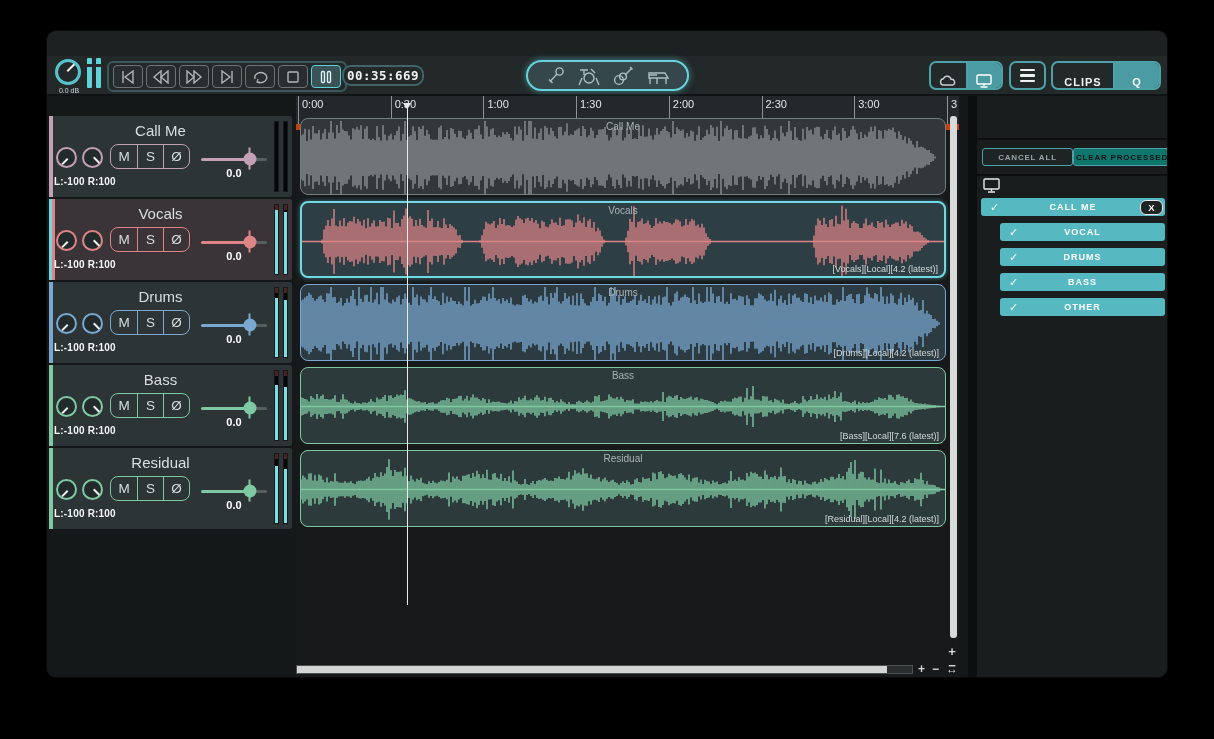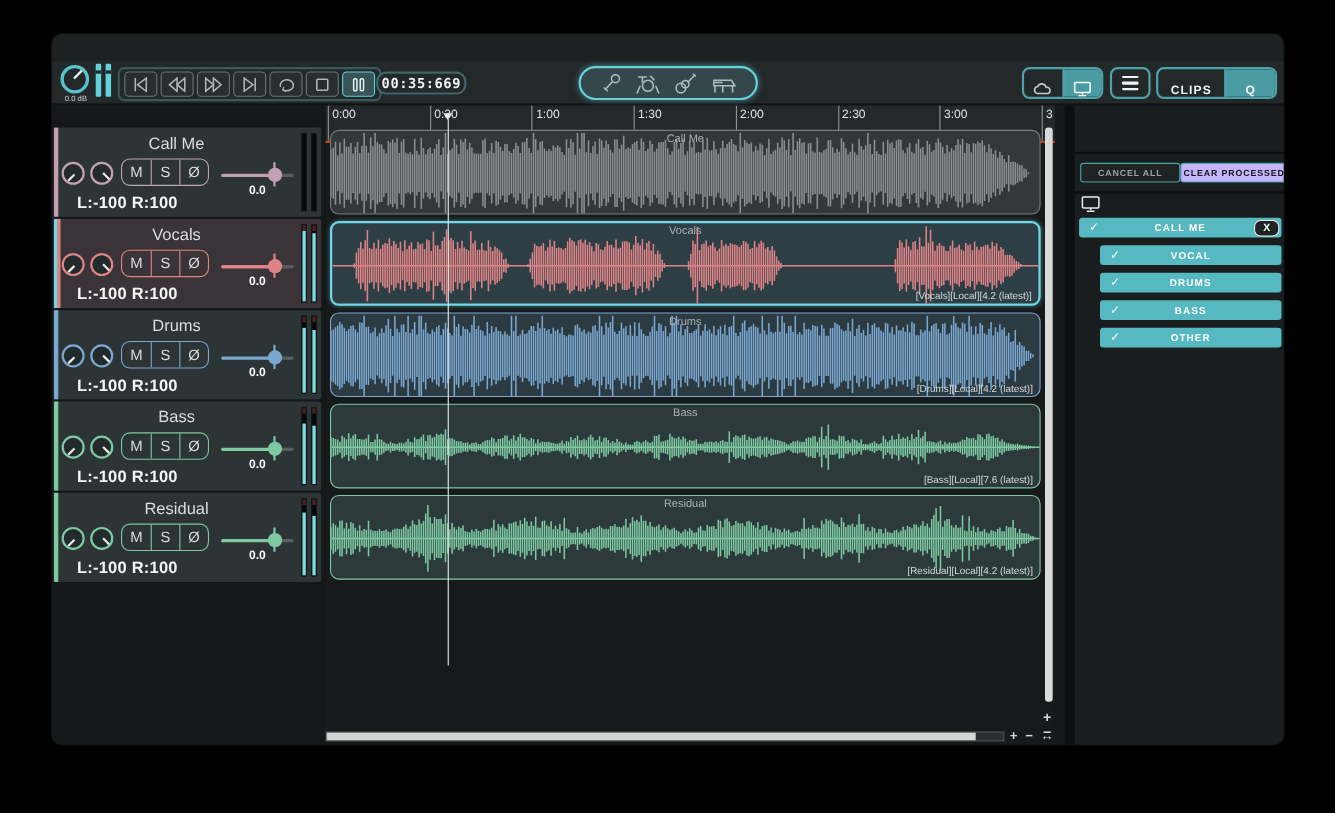--- a/index.html
+++ b/index.html
@@ -53,54 +53,54 @@
   .trow{position:absolute;left:2px;width:243px;height:81px;border-radius:2px;}
   .trow .stripe{position:absolute;left:0;top:0;bottom:0;width:4px;}
   .trow .tname{position:absolute;left:0;right:20px;top:6px;text-align:center;font-size:15px;color:#dadedf;}
   .knob{position:absolute;top:31px;width:21px;height:21px;border-radius:50%;background:#232a2b;}
   .knob i{position:absolute;left:50%;top:50%;width:2px;height:8px;background:#eceeee;transform-origin:0 0;}
   .knob.k1{left:7px;} .knob.k2{left:33px;}
   .knob.k1 i{transform:rotate(45deg);} .knob.k2 i{transform:rotate(-45deg);}
   .mso{position:absolute;left:61px;top:28px;display:flex;border-radius:8px;overflow:hidden;border:1.5px solid;}
   .mso b{width:26px;height:23px;line-height:23px;text-align:center;font-weight:400;font-size:13.5px;color:#d9dddd;border-left:1.5px solid;}
   .mso b:first-child{border-left:none;}
-  .pan{position:absolute;left:21px;top:60px;font-size:15px;font-weight:700;color:#f4f6f6;letter-spacing:.2px;}
+  .pan{position:absolute;left:5px;top:60px;font-size:10px;font-weight:700;color:#f4f6f6;letter-spacing:.2px;}
   .sl{position:absolute;left:152px;top:42px;width:66px;height:3px;border-radius:2px;}
   .sl i{position:absolute;left:74%;top:1px;transform:translate(-50%,-50%);width:13px;height:13px;border-radius:50%;}
   .sl i::before{content:"";position:absolute;left:50%;top:-5px;width:2px;height:22px;margin-left:-1px;background:inherit;}
   .val{position:absolute;left:152px;top:51px;width:66px;text-align:center;font-size:11px;font-weight:700;color:#fff;}
   .hm{position:absolute;right:4px;top:5px;width:14px;height:71px;}
   .hm b{position:absolute;top:0;bottom:0;width:5px;background:#050607;border:1px solid #16191a;}
   .hm b:first-child{left:0;} .hm b:last-child{right:0;}
   .hm b span{position:absolute;left:0;right:0;bottom:0;background:#7cdde3;}
   .hm b em{position:absolute;left:0;right:0;top:0;height:5px;background:#4a2323;display:none;}
   .hm.on b em{display:block;}
   
   .timeline{position:absolute;left:249px;top:0;width:663px;bottom:0;background:#17191a;}
-  .ruler{position:absolute;left:0;top:0;right:0;height:34px;background:#24282a;border-bottom:2px solid #c2410c;}
+  .ruler{position:absolute;left:0;top:0;right:0;height:34px;background:#24282a;border-bottom:6px solid #c2410c;}
   .tick{position:absolute;top:0;bottom:0;border-left:1px solid #8d9496;padding-left:3px;font-size:11px;color:#e2e6e7;line-height:17px;}
   .clip{position:absolute;left:4px;width:646px;height:77px;border-radius:8px;border:1.5px solid;overflow:hidden;}
   .clip .ctitle{position:absolute;left:0;right:0;top:2px;text-align:center;font-size:10px;color:#aab3b6;}
   .clip .cbadge{position:absolute;right:6px;bottom:2px;font-size:9px;color:#d3dadc;}
   .clip svg{position:absolute;left:0;top:0;}
   .playhead{position:absolute;top:12px;bottom:72px;width:1px;background:#e8ecec;z-index:5;}
   .playhead::before{content:"";position:absolute;left:-4px;top:-5px;border:4.5px solid transparent;border-top:6px solid #e8ecec;}
   .vscroll{position:absolute;right:2px;top:20px;width:7px;height:522px;background:#d9dbdb;border-radius:3px;z-index:6;}
   .vzoom{position:absolute;right:0px;width:14px;text-align:center;font-size:13px;font-weight:700;color:#d5d9d9;}
   .hscroll{position:absolute;left:0;bottom:4px;height:9px;width:617px;background:#2a2e2f;border:1px solid #4a4f50;}
   .hscroll .thumb{position:absolute;left:0;top:0;bottom:0;width:590px;background:#d4d6d6;}
   .hzoom{position:absolute;bottom:1px;font-size:12px;font-weight:700;color:#d5d9d9;}
   
   .queue{position:absolute;left:921px;top:0;width:201px;bottom:0;background:#191d1e;border-left:9px solid #0c0e0f;}
   .qtitle{position:absolute;left:0;right:0;top:12px;text-align:center;font-size:17px;font-weight:700;letter-spacing:4px;color:#fff;}
   .qdiv{position:absolute;left:0;right:0;height:2px;background:#0c0e0f;}
   .qbtn{position:absolute;top:52px;height:18px;border:1.5px solid #4da2aa;border-radius:3px;
     display:flex;align-items:center;justify-content:center;font-size:8px;font-weight:700;letter-spacing:.8px;}
   .qbtn.cancel{left:5px;width:91px;background:#1e2324;color:#9aa4a6;}
-  .qbtn.clear{left:96px;width:98px;background:#c4b5fd;color:#141414;}
+  .qbtn.clear{left:96px;width:98px;background:#0f766e;color:#141414;}
   .qmon{position:absolute;left:5px;top:81px;}
   .qitem{position:absolute;height:18px;background:#56b9c2;border-radius:3px;display:flex;align-items:center;}
   .qitem .chk{margin-left:9px;color:#fff;font-size:11px;line-height:1;}
   .qitem .qlabel{position:absolute;left:0;right:0;text-align:center;font-size:9px;font-weight:700;letter-spacing:1px;color:#fff;}
   .qx{position:absolute;right:2px;top:1.5px;width:23px;height:15px;background:#1f2425;border:1.5px solid #e9eced;border-radius:6px;
     display:flex;align-items:center;justify-content:center;font-size:9.5px;font-weight:700;color:#fff;}
 </style>
 </head>
 <body>
 

